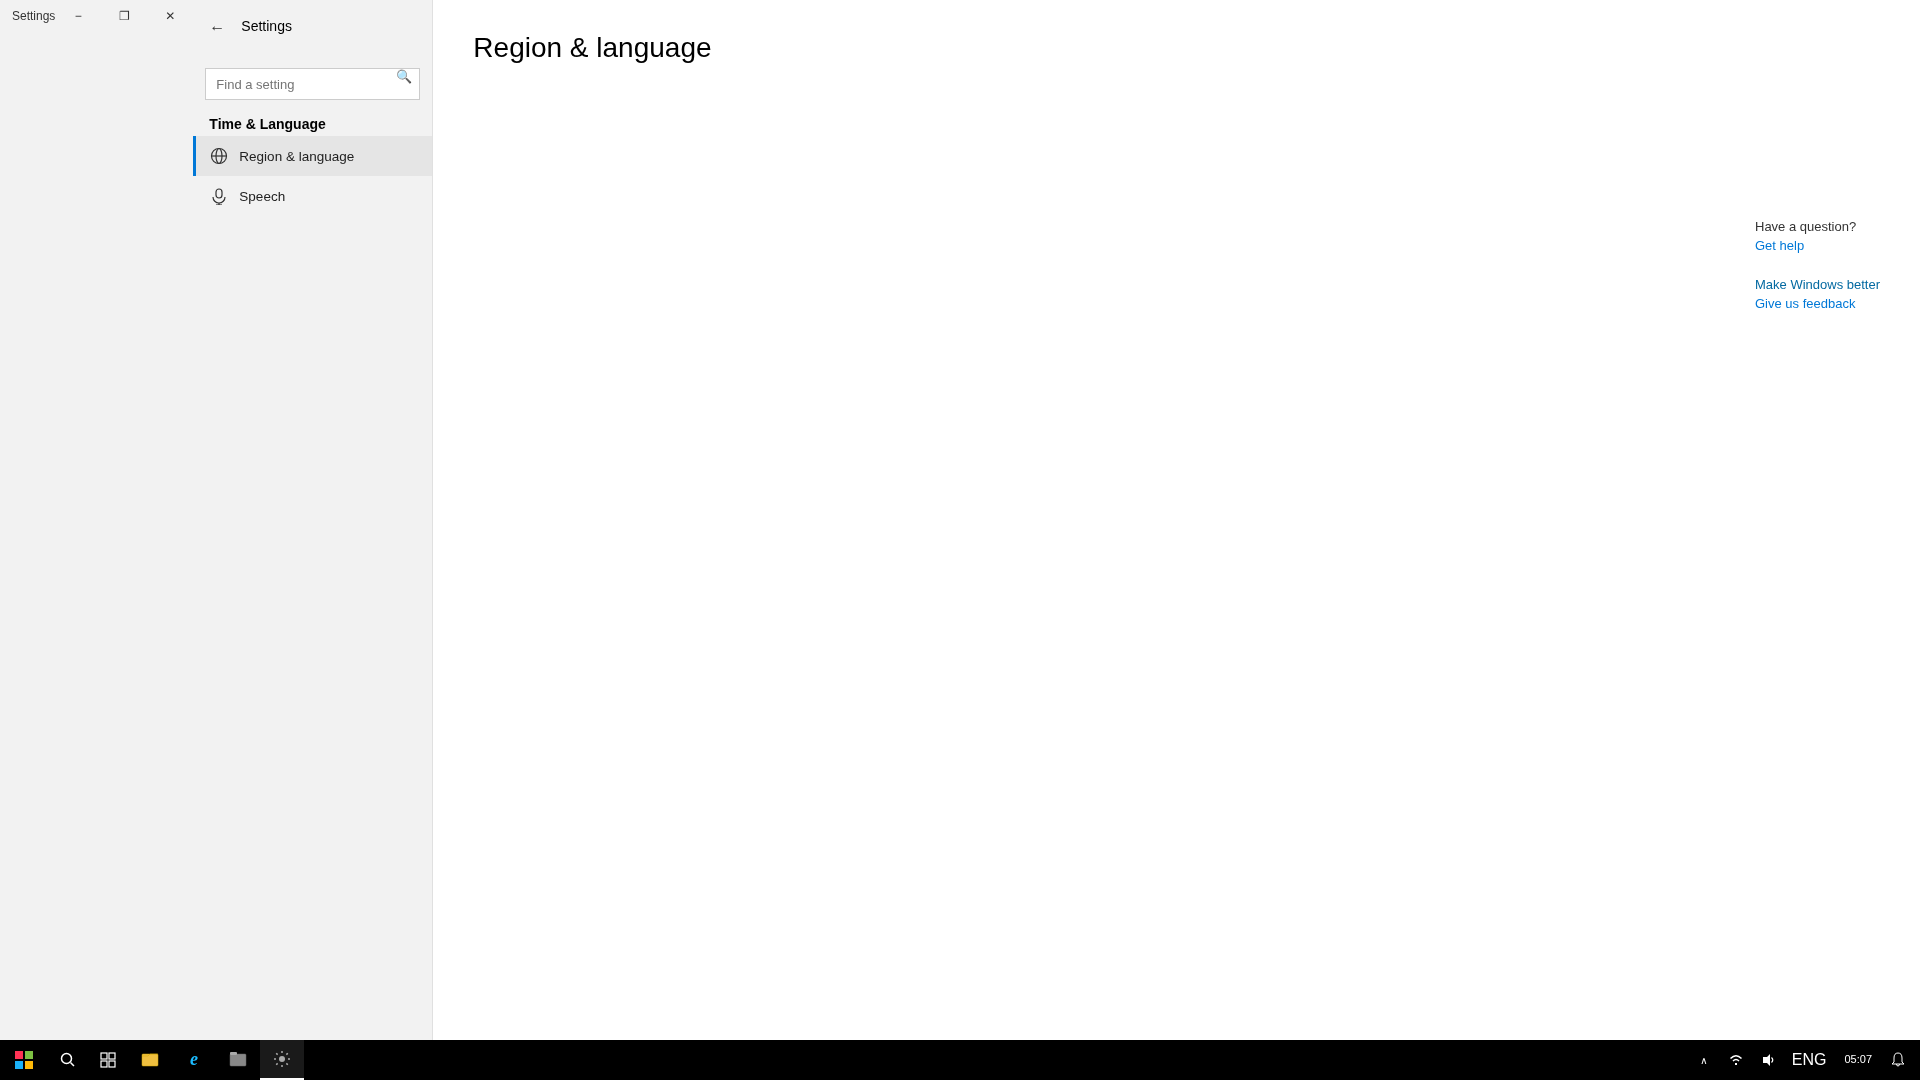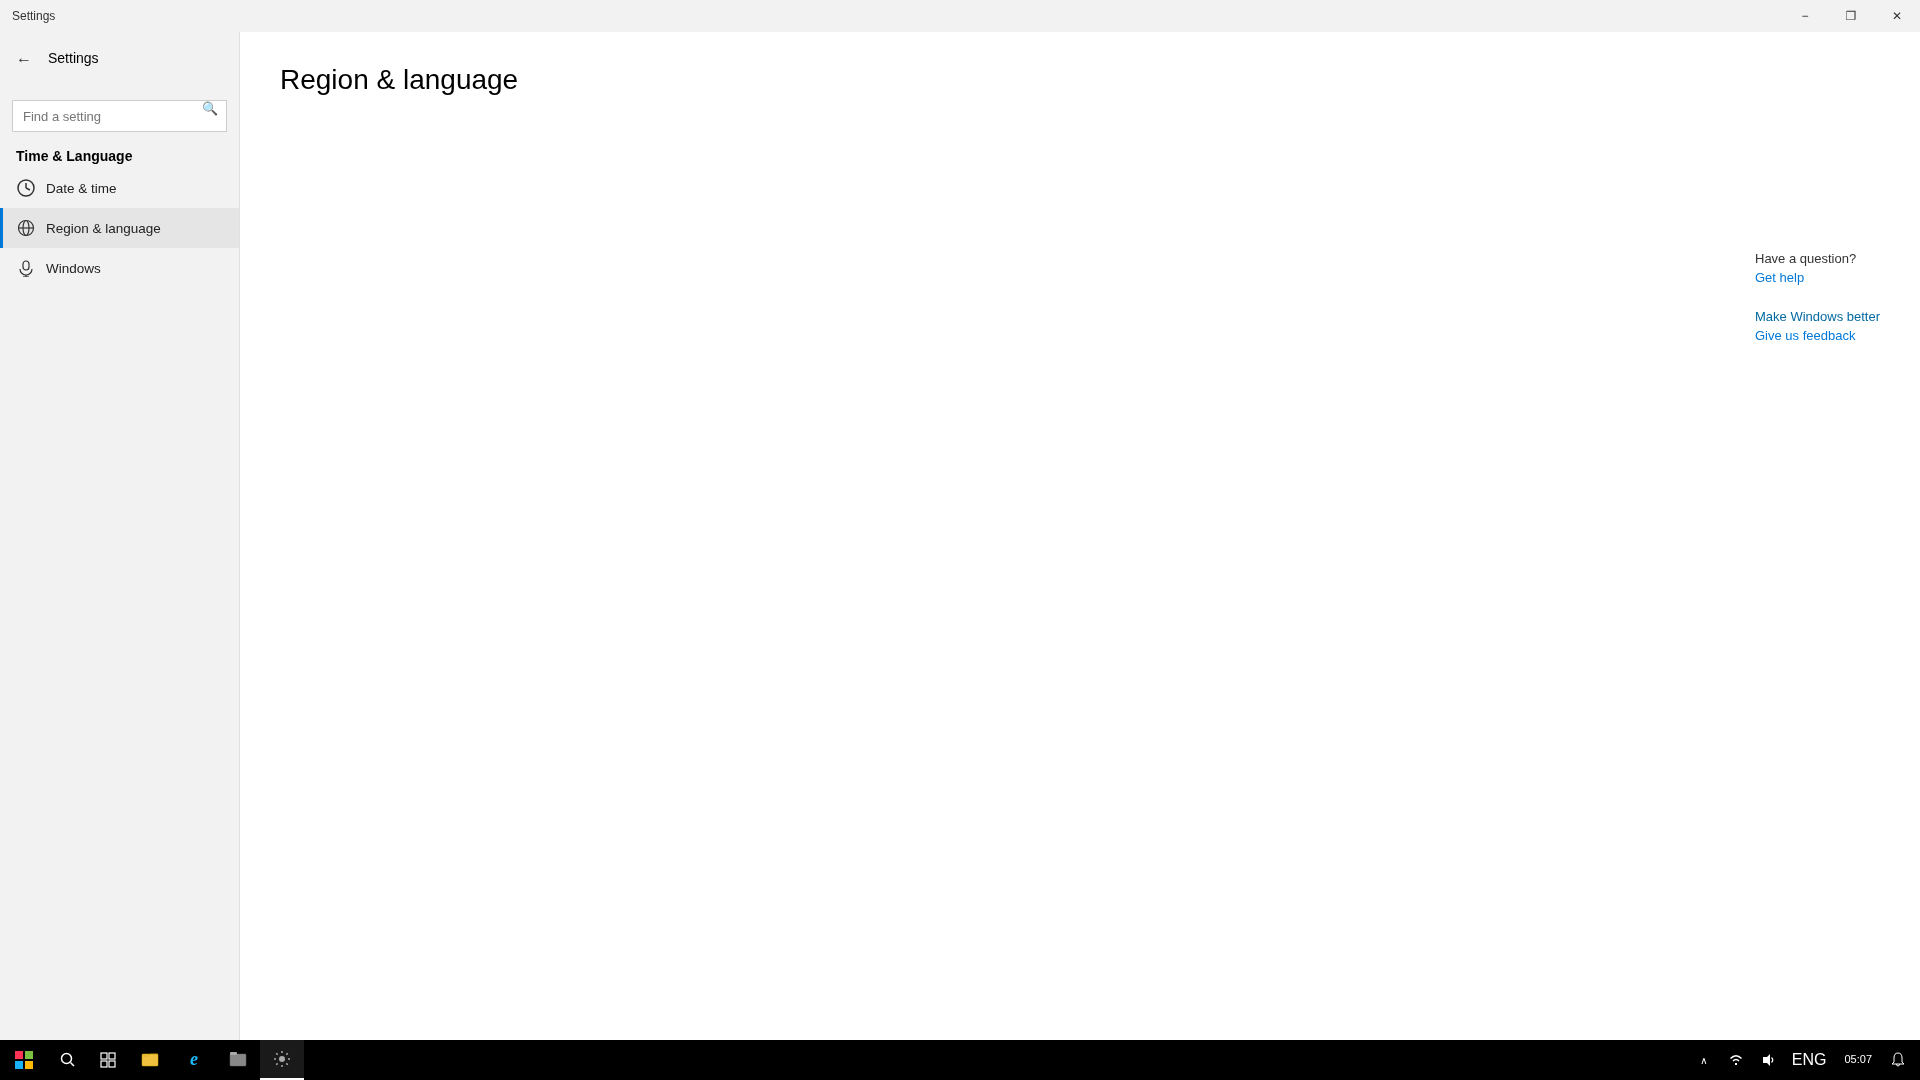--- a/index.html
+++ b/index.html
@@ -12,21 +12,21 @@
       color: #000;
       overflow: hidden;
       position: relative;
     }
 
     
     .window {
       width: 1920px;
       height: 1080px;
       display: flex;
-      flex-direction: column;
+      flex-direction: row;
       background: #f2f2f2;
     }
 
     .title-bar {
       height: 32px;
       background: #f2f2f2;
       display: flex;
       align-items: center;
       justify-content: space-between;
       padding: 0 0 0 12px;
@@ -348,30 +348,20 @@
         <span class="sidebar-app-title">Settings</span>
       </div>
 
       <div class="search-box">
         <input class="search-input" type="text" placeholder="Find a setting" style="">
         <span class="search-icon-wrap">🔍</span>
       </div>
 
       <div class="sidebar-section-label">Time &amp; Language</div>
 
-      <div class="nav-item">
-        <span class="nav-icon">
-          <svg width="18" height="18" viewBox="0 0 18 18" fill="none">
-            <circle cx="9" cy="9" r="8" stroke="#333" stroke-width="1.5" fill="none"></circle>
-            <line x1="9" y1="4" x2="9" y2="9" stroke="#333" stroke-width="1.5"></line>
-            <line x1="9" y1="9" x2="13" y2="11" stroke="#333" stroke-width="1.5"></line>
-          </svg>
-        </span>
-        <span>Date &amp; time</span>
-      </div>
 
       <div class="nav-item active">
         <span class="nav-icon">
           <svg width="18" height="18" viewBox="0 0 18 18" fill="none">
             <circle cx="9" cy="9" r="7.5" stroke="#333" stroke-width="1.2" fill="none"></circle>
             <ellipse cx="9" cy="9" rx="3" ry="7.5" stroke="#333" stroke-width="1.2" fill="none"></ellipse>
             <line x1="1.5" y1="9" x2="16.5" y2="9" stroke="#333" stroke-width="1.2"></line>
           </svg>
         </span>
         <span>Region &amp; language</span>
@@ -379,21 +369,21 @@
 
       <div class="nav-item">
         <span class="nav-icon">
           <svg width="18" height="18" viewBox="0 0 18 18" fill="none">
             <rect x="6" y="2" width="6" height="9" rx="3" stroke="#333" stroke-width="1.2" fill="none"></rect>
             <path d="M3 10c0 3.3 2.7 6 6 6s6-2.7 6-6" stroke="#333" stroke-width="1.2" fill="none"></path>
             <line x1="9" y1="16" x2="9" y2="18" stroke="#333" stroke-width="1.2"></line>
             <line x1="6" y1="18" x2="12" y2="18" stroke="#333" stroke-width="1.2"></line>
           </svg>
         </span>
-        <span>Windows</span>
+        <span>Speech</span>
       </div>
 
     </div>
 
     <div class="content">
       <h1 class="page-title">Region &amp; language</h1>
 
       <div class="help-panel">
         <div class="help-question">Have a question?</div>
         <a class="help-link" href="#">Get help</a>

